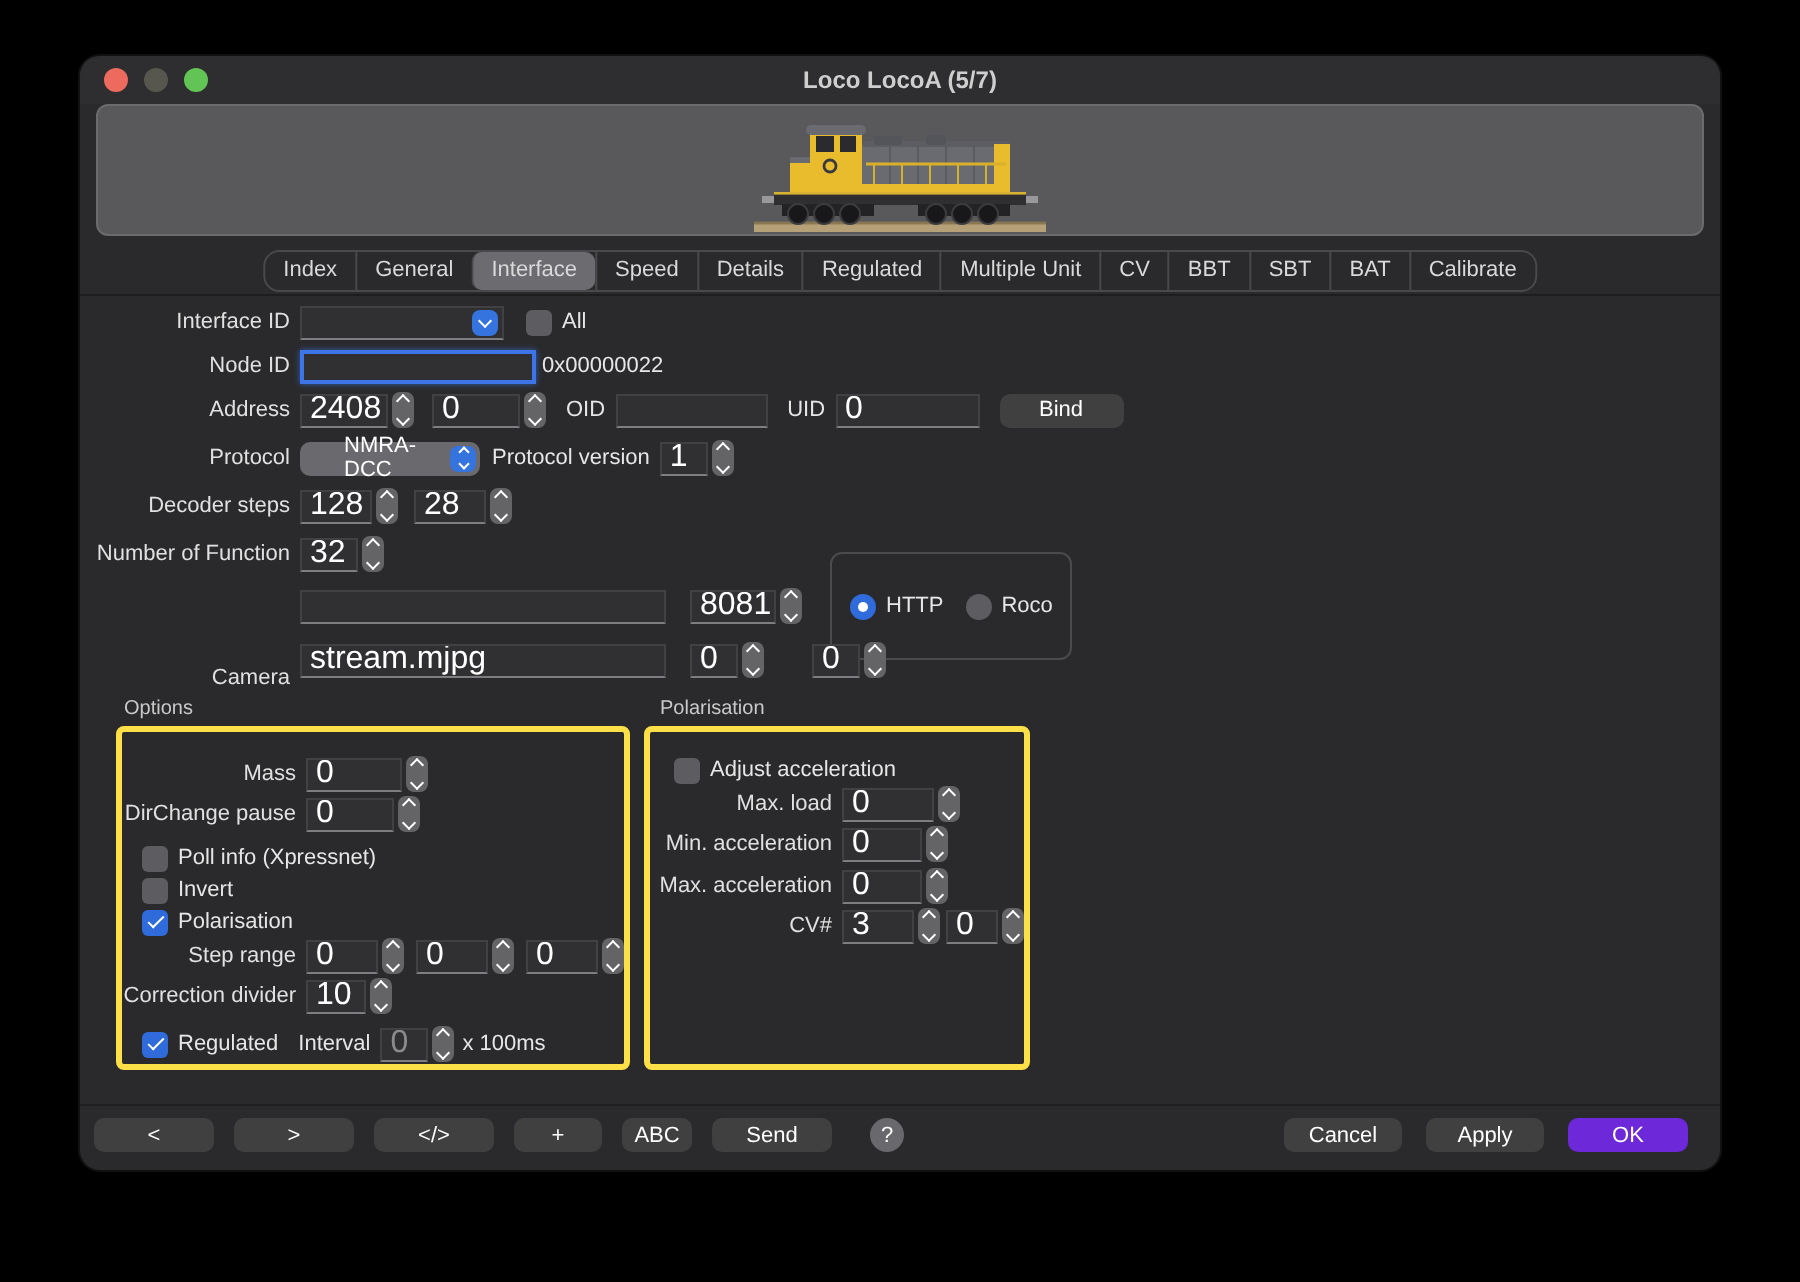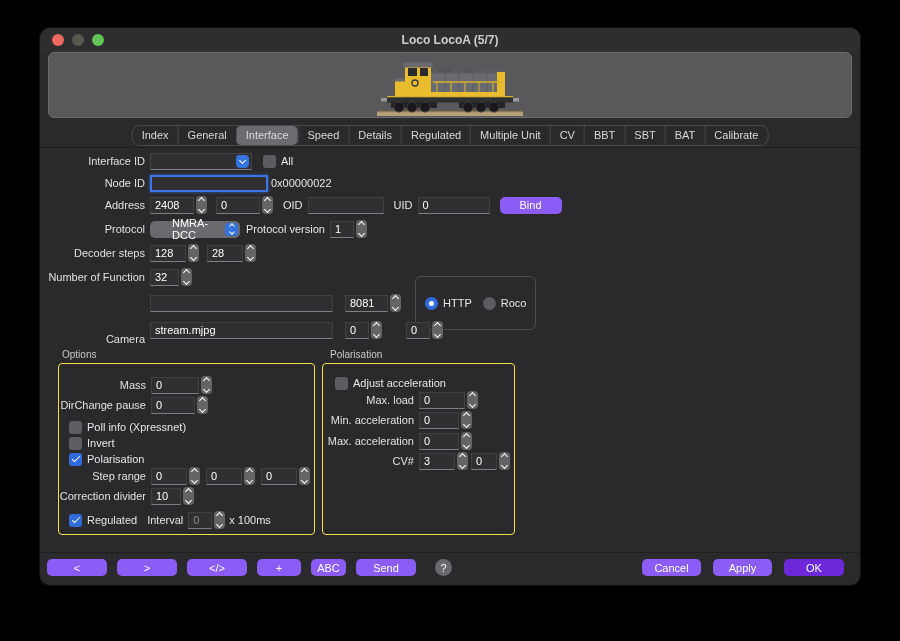--- a/index.html
+++ b/index.html
@@ -24,21 +24,21 @@
     align-items:stretch;border:1px solid #49494c;border-radius:8px;height:19px;overflow:hidden;}
   .tab{font-size:11px;color:#d9d9da;padding:0 9px;line-height:19px;border-left:1px solid #49494c;
     white-space:nowrap;cursor:default;}
   .tab:first-child{border-left:none;}
   .tab.selected{background:#6c6c70;border-radius:5px;}
   .content-sep{position:absolute;top:119px;left:0;right:0;height:1px;background:#1e1e1f;}
   
   .frow{position:absolute;left:0;display:flex;align-items:center;height:18px;font-size:11px;color:#e6e6e7;}
   .flabel{width:105px;text-align:right;margin-right:5px;color:#e0e0e1;flex:none;}
   .tfield{height:17px;background:#302f32;border:1px solid #414144;border-bottom:1px solid #7e7e82;
-    box-sizing:border-box;color:#fff;font-size:11px;display:flex;align-items:center;
+    box-sizing:border-box;color:#fff;font-size:16px;display:flex;align-items:center;
     padding:0 4px;flex:none;white-space:nowrap;overflow:hidden;}
   .tfield.focus{border:2px solid #3d74e7;border-bottom:2px solid #3d74e7;box-shadow:0 0 3px rgba(61,116,231,.7);}
   .tfield.disabled{color:#8b8b8e;}
   .stepper{width:11px;height:18px;margin-left:2px;background:#646467;border-radius:4px;flex:none;
     display:flex;flex-direction:column;align-items:center;justify-content:center;}
   .stepper::before{content:"";width:4px;height:4px;border-left:1.5px solid #fff;border-top:1.5px solid #fff;
     transform:rotate(45deg);margin-bottom:2px;}
   .stepper::after{content:"";width:4px;height:4px;border-left:1.5px solid #fff;border-top:1.5px solid #fff;
     transform:rotate(225deg);margin-top:2px;}
   .checkbox{width:13px;height:13px;border-radius:3px;background:#5d5d61;flex:none;display:flex;}
@@ -59,26 +59,26 @@
     transform:rotate(45deg);margin-bottom:1px;}
   .popup-btn::after{content:"";width:3px;height:3px;border-left:1.5px solid #fff;border-top:1.5px solid #fff;
     transform:rotate(225deg);margin-top:1px;}
   .combo{height:17px;background:#302f32;border:1px solid #414144;border-bottom:1px solid #7e7e82;
     box-sizing:border-box;display:flex;align-items:center;justify-content:flex-end;padding-right:2px;flex:none;}
   .combo-btn{width:13px;height:13px;background:#3573de;border-radius:4px;display:flex;
     align-items:center;justify-content:center;}
   .combo-btn::after{content:"";width:4px;height:4px;border-left:1.5px solid #fff;border-top:1.5px solid #fff;
     transform:rotate(225deg);margin-top:-2px;}
   
-  .groupbox{position:absolute;border:1px solid #fde047;border-radius:4px;box-sizing:border-box;}
+  .groupbox{position:absolute;border:3px solid #fde047;border-radius:4px;box-sizing:border-box;}
   .groupbox-label{position:absolute;font-size:10px;color:#c9c9ca;}
   .grow{position:absolute;left:0;display:flex;align-items:center;height:18px;font-size:11px;color:#e6e6e7;}
   .glabel{text-align:right;margin-right:5px;flex:none;color:#e0e0e1;}
   
-  .btn{background:#8b5cf6;border-radius:5px;color:#fff;font-size:11px;height:17px;
+  .btn{background:#404040;border-radius:5px;color:#fff;font-size:11px;height:17px;
     display:flex;align-items:center;justify-content:center;flex:none;cursor:default;}
   .btn.blue{background:#6d28d9;}
   .help-btn{width:17px;height:17px;border-radius:50%;background:#69696d;color:#fff;font-size:11px;
     display:flex;align-items:center;justify-content:center;flex:none;}
   .footer-sep{position:absolute;top:524px;left:0;right:0;height:1px;background:#1f1f20;}
   .footer-left{position:absolute;top:531px;left:7px;display:flex;align-items:center;gap:10px;}
   .footer-right{position:absolute;top:531px;right:16px;display:flex;align-items:center;gap:12px;}
 </style>
 </head>
 <body>

